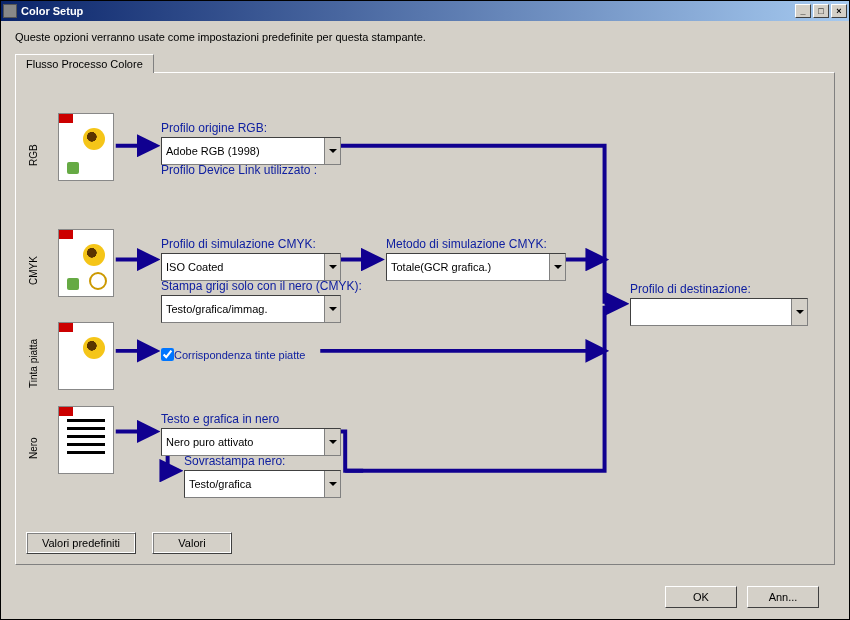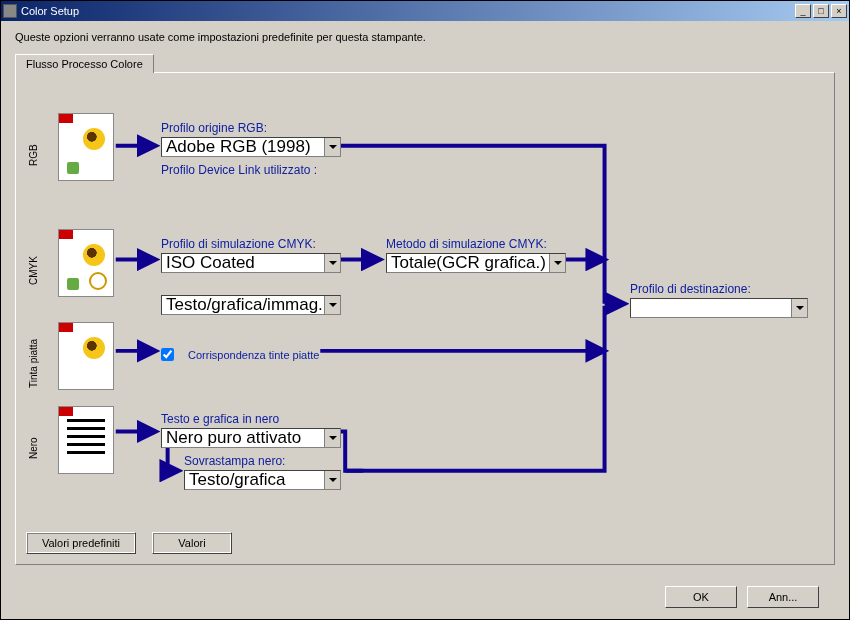--- a/index.html
+++ b/index.html
@@ -21,21 +21,21 @@
     display: flex;
     flex-direction: column;
   }
   .titlebar {
     height: 20px;
     background: linear-gradient(to right, #0a246a, #a6caf0);
     color: #fff;
     display: flex;
     align-items: center;
     padding: 0 2px;
-    font-weight: normal;
+    font-weight: bold;
   }
   .titlebar .icon {
     width: 14px; height: 14px;
     margin-right: 4px;
     background: #888;
     border: 1px solid #555;
   }
   .titlebar .title { flex: 1; }
   .winbtns { display: flex; gap: 2px; }
   .winbtn {
@@ -143,28 +143,28 @@
     height: 3px; background: #000; margin-bottom: 5px;
   }
   .blue-label {
     position: absolute;
     color: #1020a0;
     font-size: 12px;
   }
   .combo {
     position: absolute;
     width: 180px;
-    height: 20px;
+    height: 28px;
     background: #fff;
     border: 1px solid #808080;
     border-top-color: #404040;
     border-left-color: #404040;
     display: flex;
     align-items: center;
-    font-size: 17px;
+    font-size: 11px;
     z-index: 1;
   }
   .combo .val {
     flex: 1;
     padding: 0 4px;
     white-space: nowrap;
     overflow: hidden;
   }
   .combo .arrow {
     width: 16px; height: 100%;
@@ -181,21 +181,21 @@
     border-top: 4px solid #000;
   }
   .combo.dark .val {
     background: #0a246a;
     color: #fff;
   }
   .chk {
     position: absolute;
     display: flex;
     align-items: flex-end;
-    gap: 14px;
+    gap: 0;
     color: #1020a0;
     z-index: 1;
   }
   .chk input {
     width: 13px; height: 13px;
     margin: 0;
   }
   .btn {
     border: 1px solid #fff;
     border-right-color: #404040;
@@ -324,20 +324,21 @@
       <div class="blue-label" style="left:145px; top:164px">Profilo di simulazione CMYK:</div>
       <div class="combo" style="left:145px; top:180px">
         <div class="val">ISO Coated</div>
         <div class="arrow"></div>
       </div>
       <div class="blue-label" style="left:370px; top:164px">Metodo di simulazione CMYK:</div>
       <div class="combo" style="left:370px; top:180px">
         <div class="val">Totale(GCR grafica.)</div>
         <div class="arrow"></div>
       </div>
+      <div class="blue-label" style="left:145px; top:206px">Stampa grigi solo con il nero (CMYK):</div>
       <div class="combo" style="left:145px; top:222px">
         <div class="val">Testo/grafica/immag.</div>
         <div class="arrow"></div>
       </div>
 
       <div class="chk" style="left:145px; top:275px">
         <input type="checkbox" checked="" style="">
         <span>Corrispondenza tinte piatte</span>
       </div>
 

